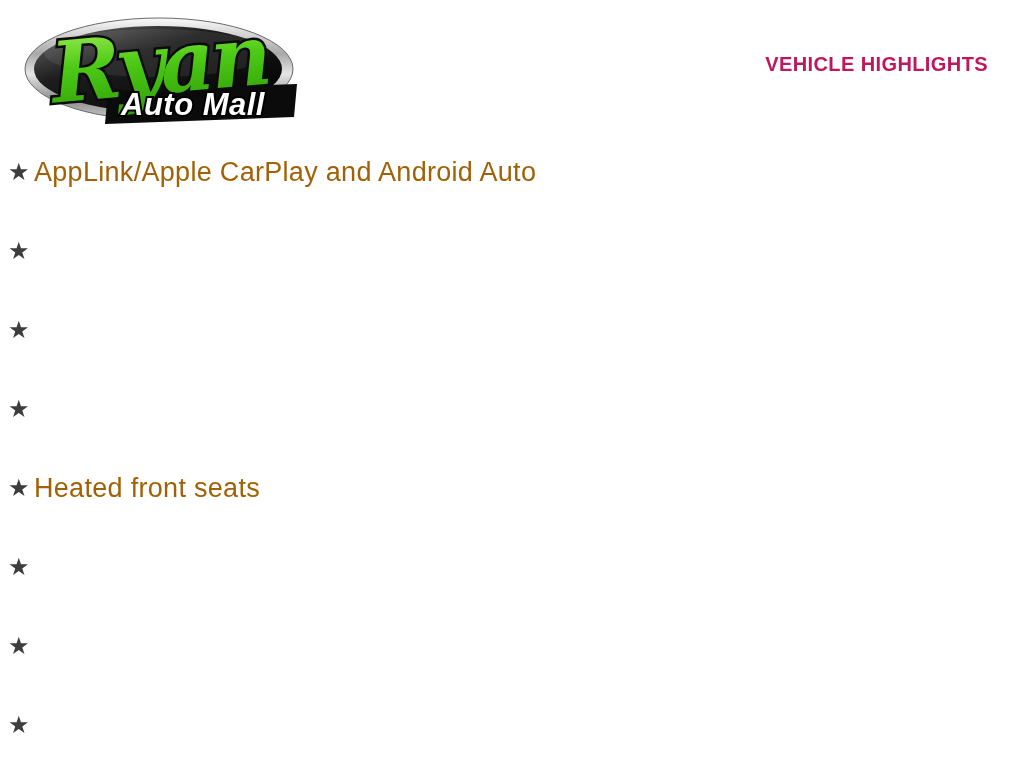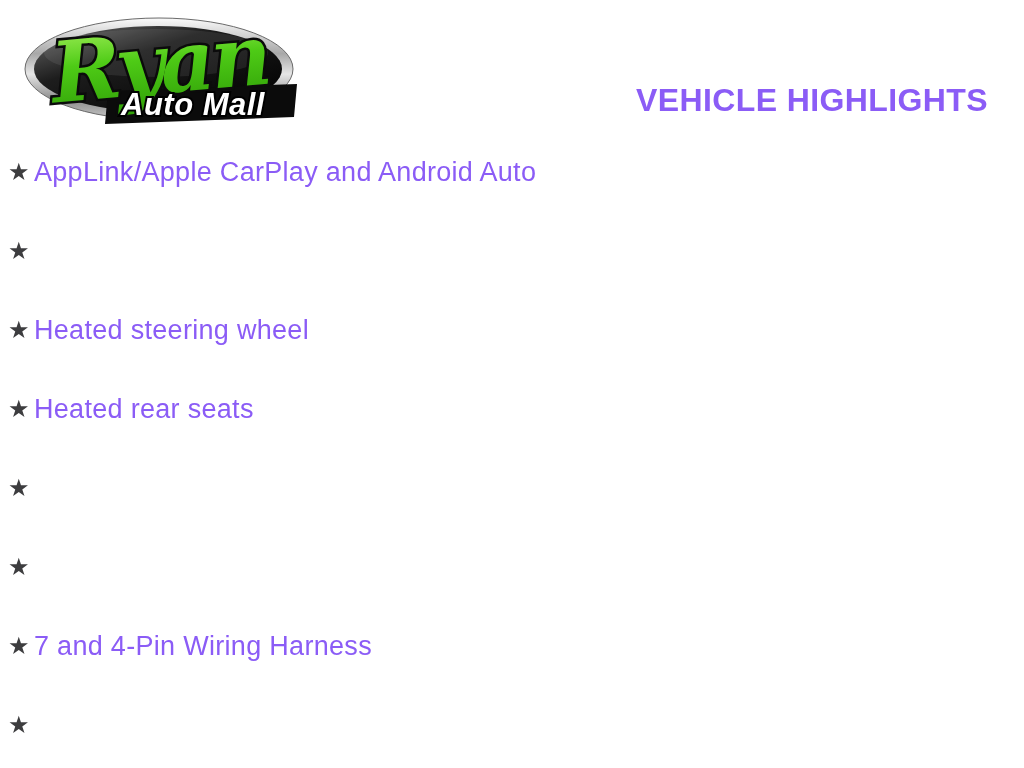--- a/index.html
+++ b/index.html
@@ -19,27 +19,26 @@
     top: 5px;
     width: 292px;
     height: 120px;
   }
   .logo-wrap svg { display: block; width: 100%; height: 100%; }
 
   .page-title {
     position: absolute;
     top: 48px;
     right: 36px;
-    font-size: 32px;
+    font-size: 20px;
     font-weight: 700;
     letter-spacing: 0.4px;
-    color: #8b5cf6;
+    color: #be185d;
     line-height: 32px;
     white-space: nowrap;
-    margin-top: 36px;
   }
 
   
   .highlight-list {
     position: absolute;
     left: 8px;
     top: 133px;
     margin: 0;
     padding: 0;
     list-style: none;
@@ -54,21 +53,21 @@
     line-height: 1;
     color: #3d3d3f;
     width: 26px;
     flex: 0 0 26px;
     text-align: left;
     transform: translateY(-1px);
   }
   .item-label {
     font-size: 27px;
     letter-spacing: 0.3px;
-    color: #8b5cf6;
+    color: #a16207;
     white-space: nowrap;
   }
 </style>
 </head>
 <body>
 
 <div class="logo-wrap">
   <svg viewBox="0 0 292 120" xmlns="http://www.w3.org/2000/svg">
     <defs>
       <linearGradient id="chromeGrad" x1="0" y1="0" x2="0" y2="1">
@@ -109,32 +108,30 @@
 <ul class="highlight-list">
   <li class="highlight-item">
     <span class="star-bullet">★</span>
     <span class="item-label">AppLink/Apple CarPlay and Android Auto</span>
   </li>
   <li class="highlight-item">
     <span class="star-bullet">★</span>
   </li>
   <li class="highlight-item">
     <span class="star-bullet">★</span>
-    <span class="item-label">Heated steering wheel</span>
   </li>
   <li class="highlight-item">
     <span class="star-bullet">★</span>
-    <span class="item-label">Heated rear seats</span>
+  </li>
+  <li class="highlight-item">
+    <span class="star-bullet">★</span>
+    <span class="item-label">Heated front seats</span>
   </li>
   <li class="highlight-item">
     <span class="star-bullet">★</span>
   </li>
   <li class="highlight-item">
     <span class="star-bullet">★</span>
   </li>
   <li class="highlight-item">
     <span class="star-bullet">★</span>
-    <span class="item-label">7 and 4-Pin Wiring Harness</span>
-  </li>
-  <li class="highlight-item">
-    <span class="star-bullet">★</span>
   </li>
 </ul>
 
 </body></html>

